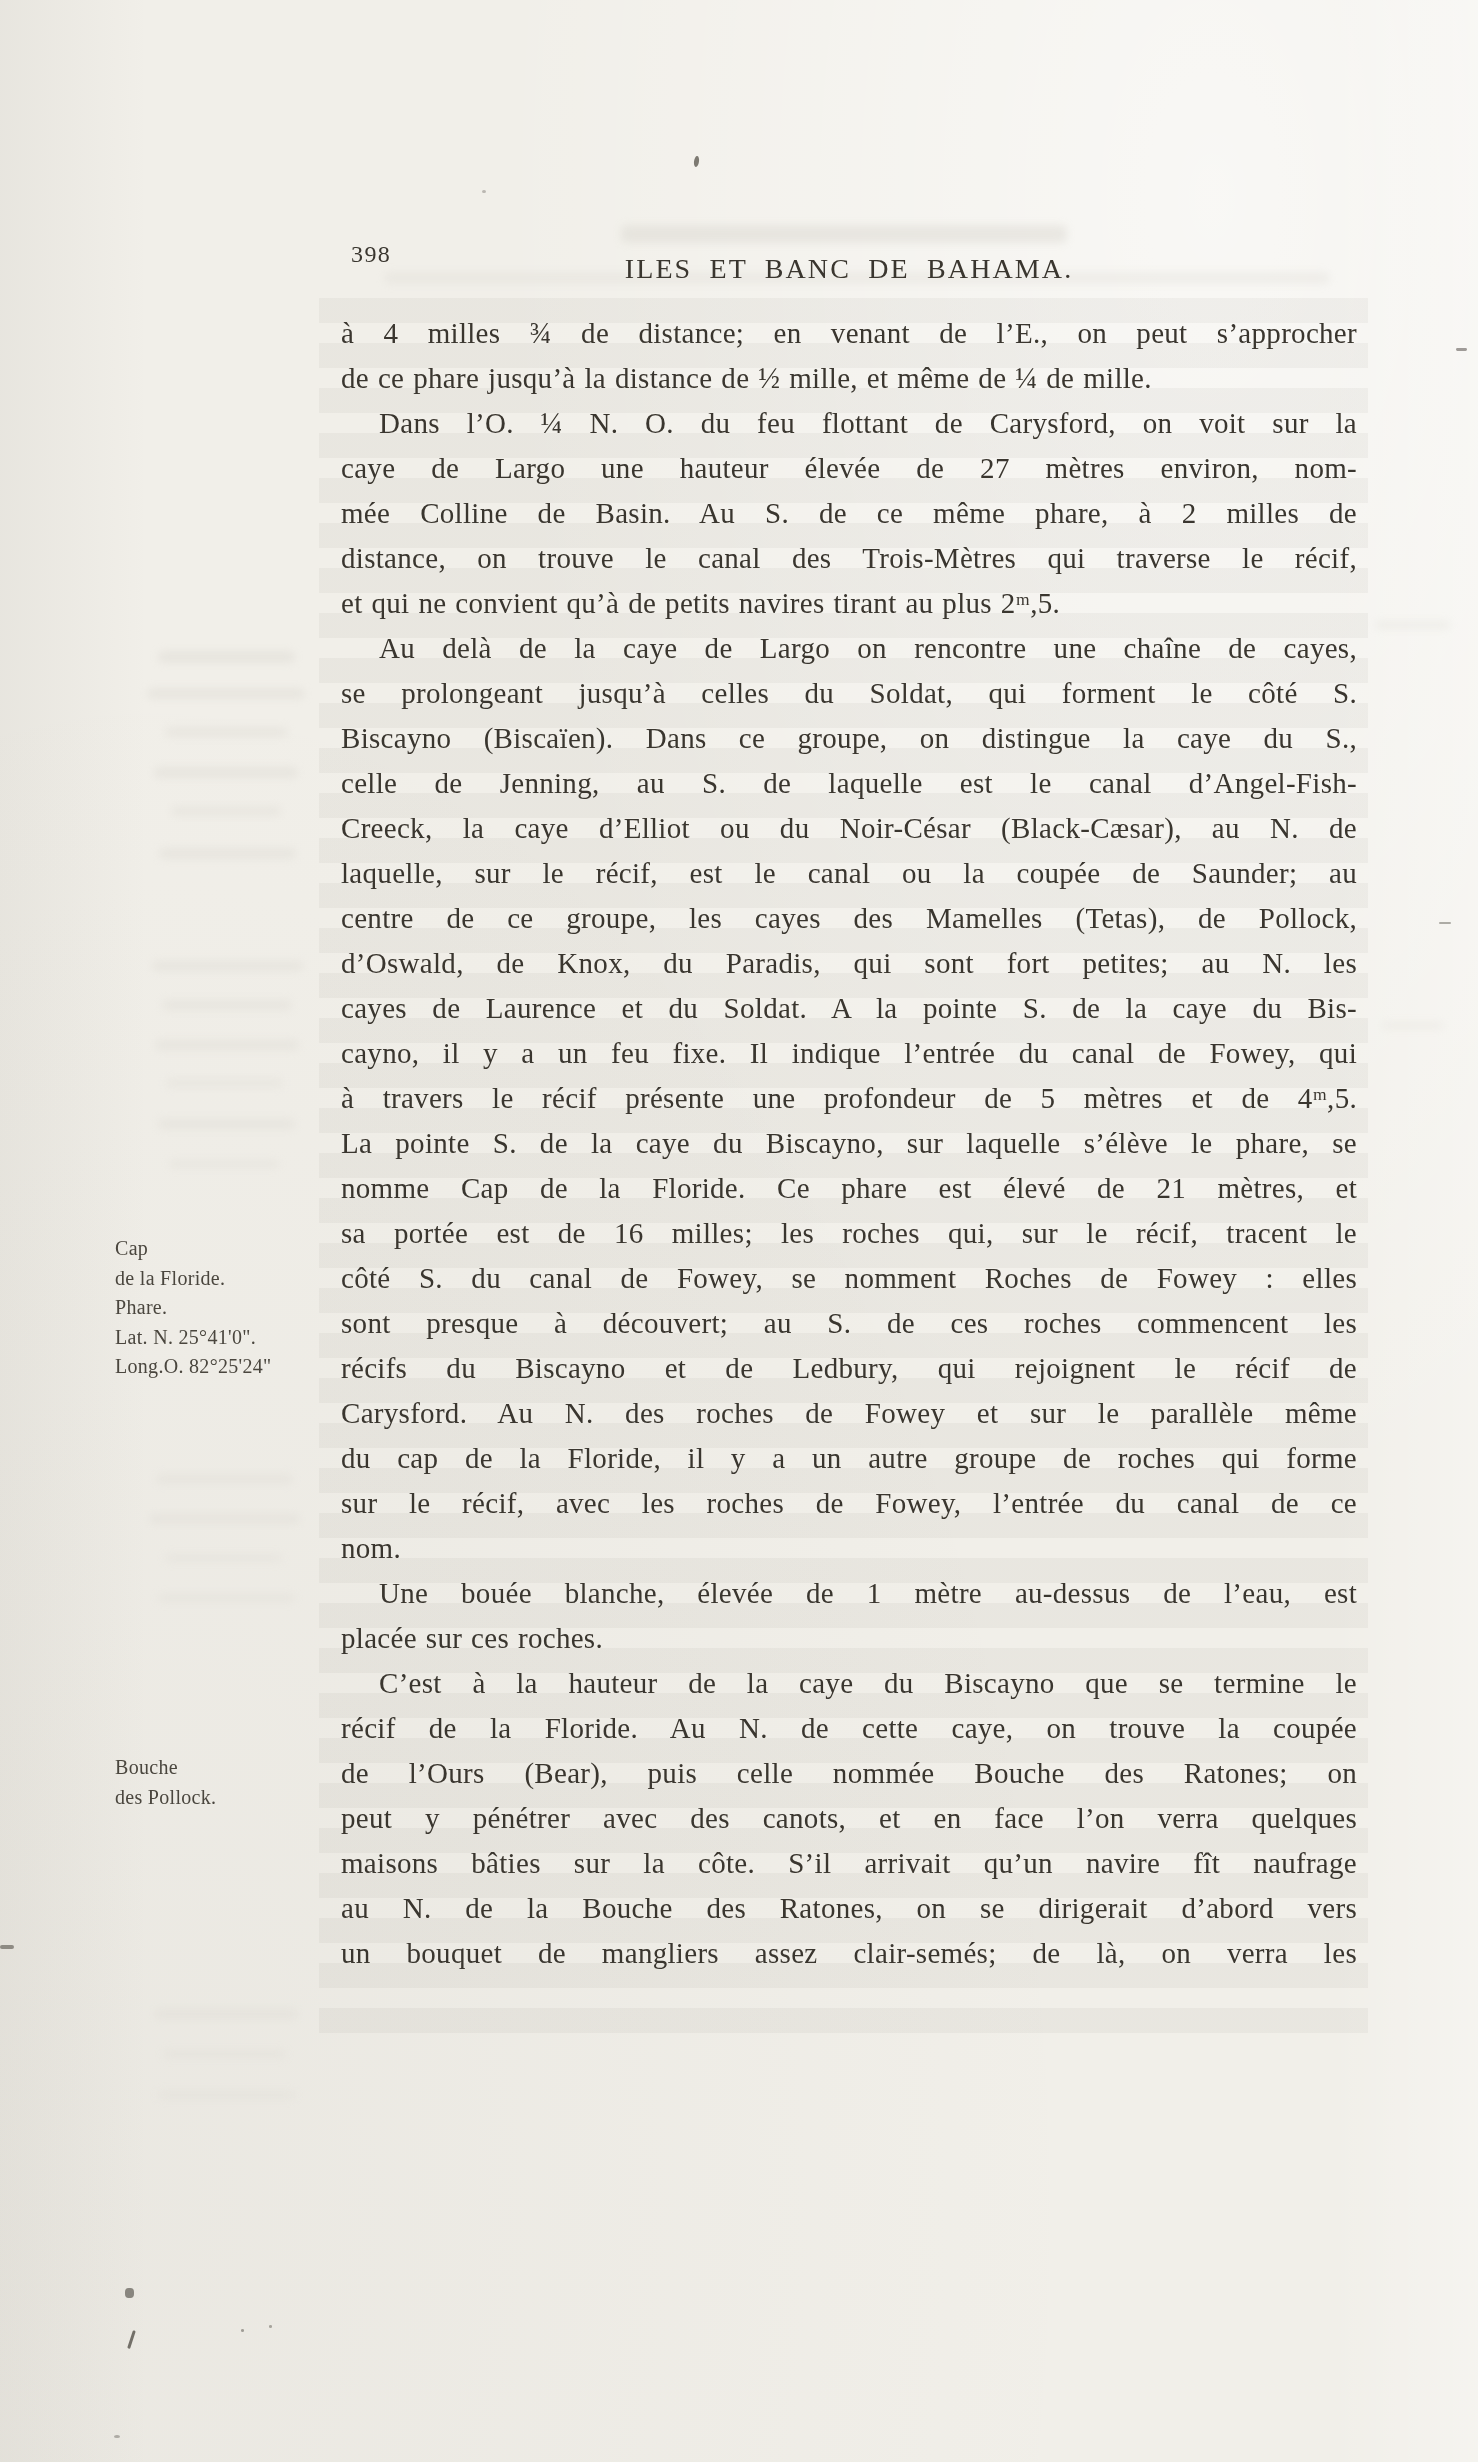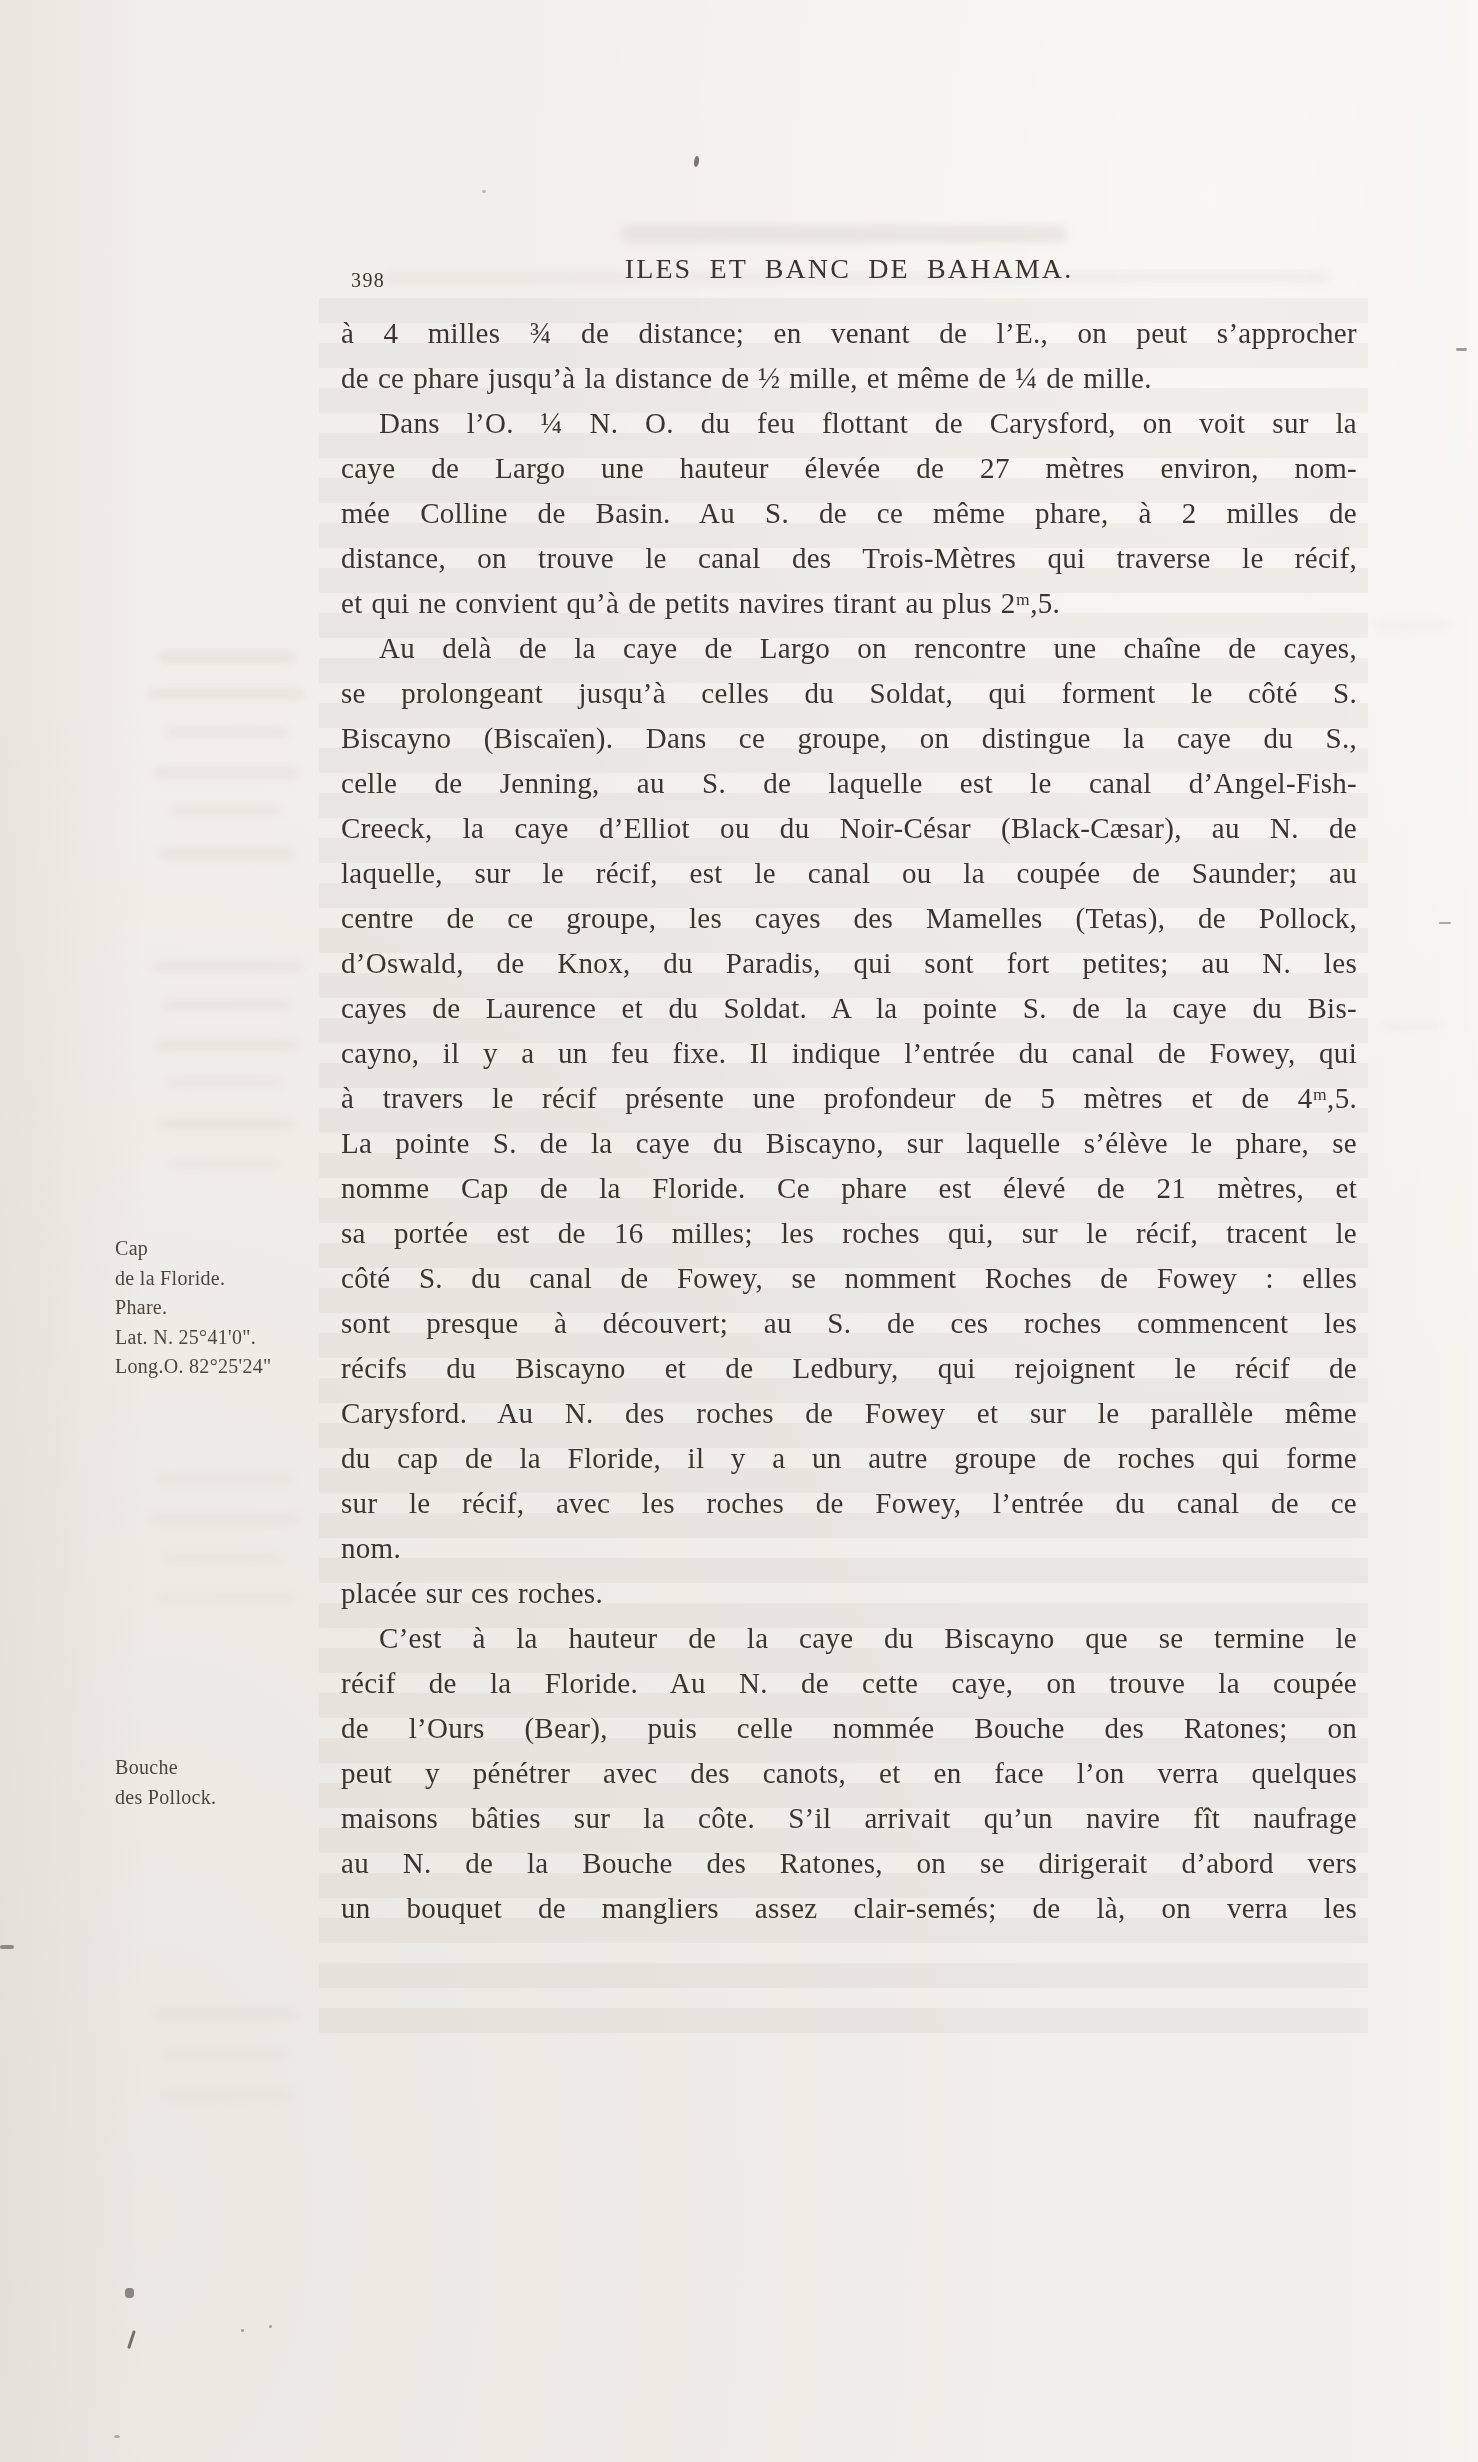--- a/index.html
+++ b/index.html
@@ -24,22 +24,22 @@
   }
   
   .banding{
     position:absolute;left:319px;top:298px;width:1049px;height:1738px;
     background:repeating-linear-gradient(180deg,
       rgba(90,85,72,0.055) 0px, rgba(90,85,72,0.055) 25px,
       rgba(90,85,72,0.0) 25px, rgba(90,85,72,0.0) 45px);
     pointer-events:none;
   }
   .header-number{
-    position:absolute;left:351px;top:262px;
-    font-size:20px;line-height:36px;letter-spacing:1.4px;
+    position:absolute;left:351px;top:236px;
+    font-size:24px;line-height:36px;letter-spacing:1.4px;
   }
   .header-title{
     position:absolute;left:341px;top:251px;width:1016px;
     text-align:center;
     font-size:28px;line-height:36px;letter-spacing:2.1px;word-spacing:8.2px;
   }
   .body-text{
     position:absolute;left:341px;top:311px;width:1016px;
   }
   .line{
@@ -118,20 +118,21 @@
     <div class="line">La pointe S. de la caye du Biscayno, sur laquelle s’élève le phare, se</div>
     <div class="line">nomme Cap de la Floride. Ce phare est élevé de 21 mètres, et</div>
     <div class="line">sa portée est de 16 milles; les roches qui, sur le récif, tracent le</div>
     <div class="line">côté S. du canal de Fowey, se nomment Roches de Fowey : elles</div>
     <div class="line">sont presque à découvert; au S. de ces roches commencent les</div>
     <div class="line">récifs du Biscayno et de Ledbury, qui rejoignent le récif de</div>
     <div class="line">Carysford. Au N. des roches de Fowey et sur le parallèle même</div>
     <div class="line">du cap de la Floride, il y a un autre groupe de roches qui forme</div>
     <div class="line">sur le récif, avec les roches de Fowey, l’entrée du canal de ce</div>
     <div class="line pend">nom.</div>
+    <div class="line indent">Une bouée blanche, élevée de 1 mètre au-dessus de l’eau, est</div>
     <div class="line pend">placée sur ces roches.</div>
     <div class="line indent">C’est à la hauteur de la caye du Biscayno que se termine le</div>
     <div class="line">récif de la Floride. Au N. de cette caye, on trouve la coupée</div>
     <div class="line">de l’Ours (Bear), puis celle nommée Bouche des Ratones; on</div>
     <div class="line">peut y pénétrer avec des canots, et en face l’on verra quelques</div>
     <div class="line">maisons bâties sur la côte. S’il arrivait qu’un navire fît naufrage</div>
     <div class="line">au N. de la Bouche des Ratones, on se dirigerait d’abord vers</div>
     <div class="line">un bouquet de mangliers assez clair-semés; de là, on verra les</div>
   </div>
 

